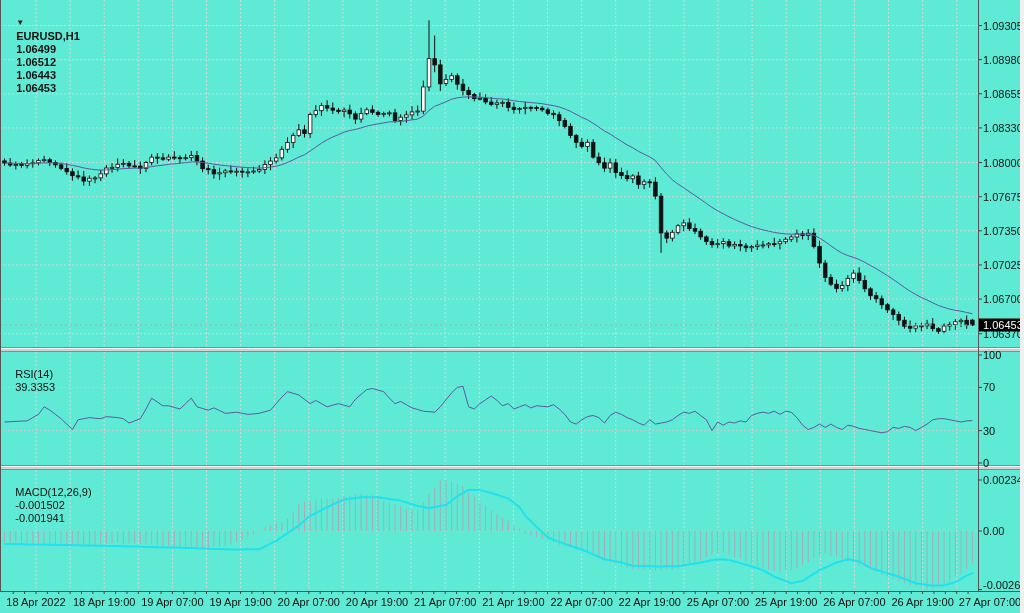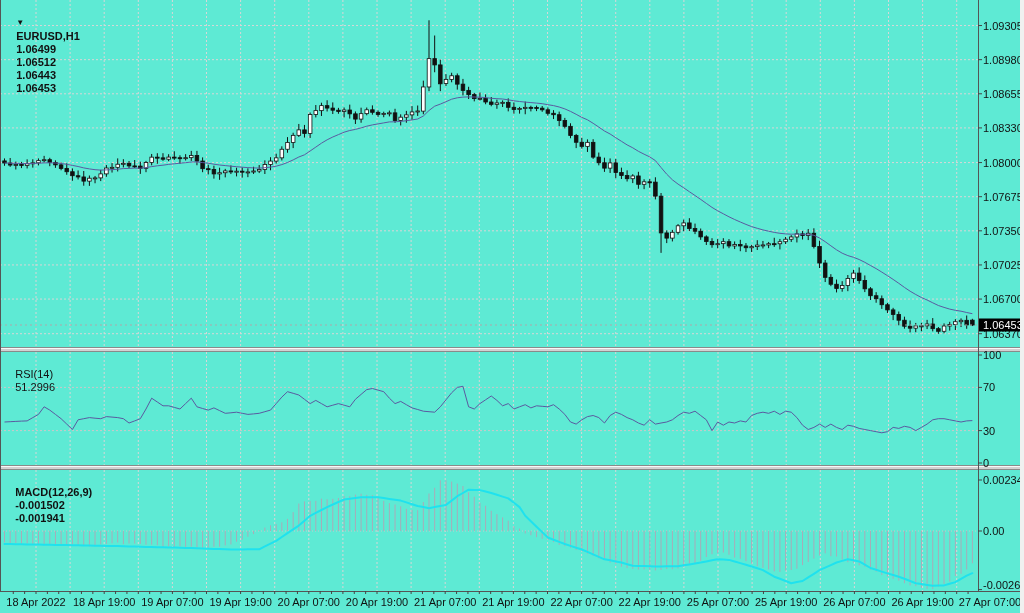--- a/index.html
+++ b/index.html
@@ -9,41 +9,41 @@
     -webkit-font-smoothing:none;
   }
   .overlay-label{
     position:absolute;font-size:11px;color:#111;white-space:pre;line-height:13px;
     z-index:5;letter-spacing:0px;
   }
   .title-line{top:3px;left:4px;font-weight:bold;}
   .title-line .tri{font-size:8px;position:relative;top:-1px;margin-right:4px;}
   .title-line span{margin-right:5px;}
   .rsi-line{top:355px;left:3px;}
-  .macd-line{top:473px;left:3px;font-weight:bold;}
+  .macd-line{top:473px;left:3px;}
   .rsi-line span,.macd-line span{margin-right:5px;text-align:center;}
   svg text{font-family:"Liberation Sans",sans-serif;font-size:11px;fill:#111;}
 </style>
 </head>
 <body>
 
 <div class="screen">
 
   <div class="overlay-label title-line">
     <span class="tri">▼</span>
     <span>EURUSD,H1</span>
     <span>1.06499</span>
     <span>1.06512</span>
     <span>1.06443</span>
     <span>1.06453</span>
   </div>
 
   <div class="overlay-label rsi-line">
     <span>RSI(14)</span>
-    <span>51.2996</span>
+    <span>39.3353</span>
   </div>
 
   <div class="overlay-label macd-line">
     <span>MACD(12,26,9)</span>
     <span>-0.001502</span>
     <span>-0.001941</span>
   </div>
 
   <svg id="chart-svg" width="1024" height="613" viewBox="0 0 1024 613">
       <g>

